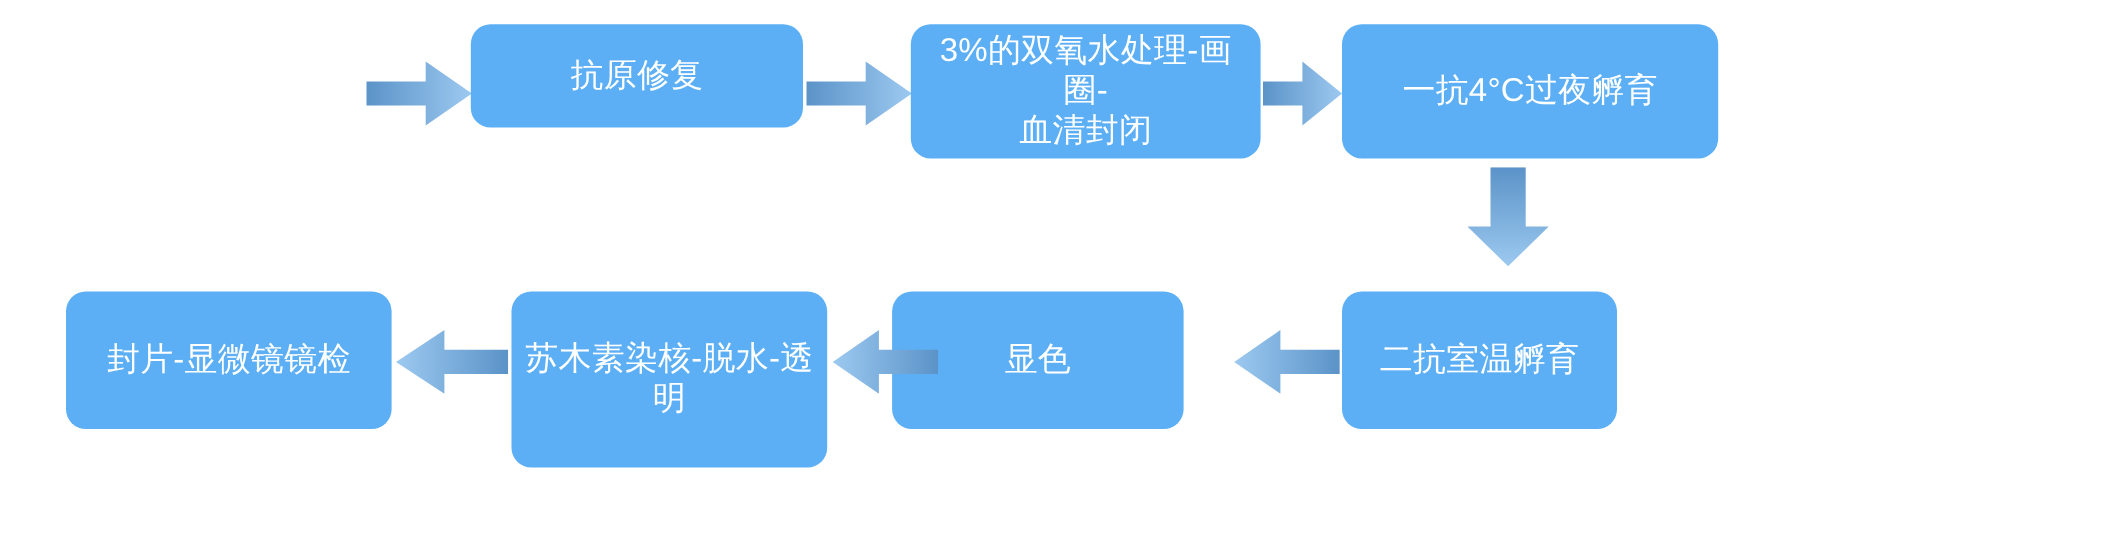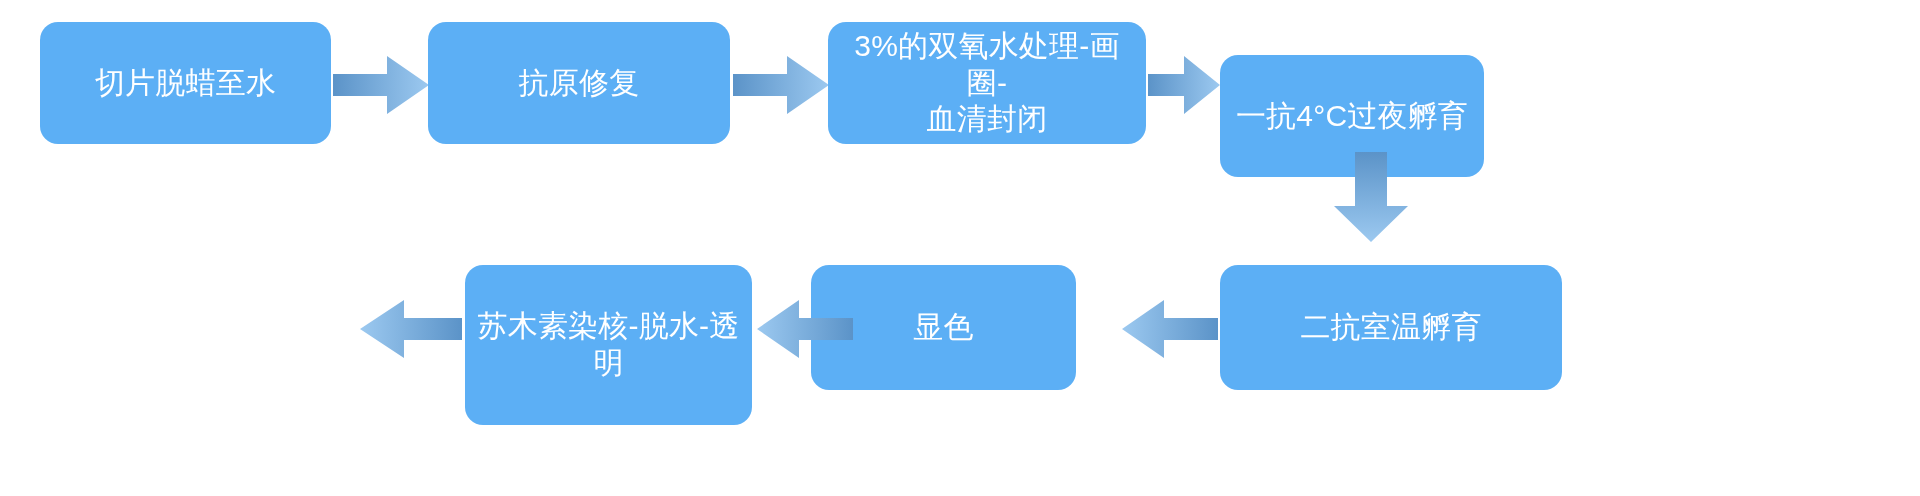--- a/index.html
+++ b/index.html
@@ -46,37 +46,34 @@
   .arrow {
     position: absolute;
   }
   .arrow svg { display: block; width: 100%; height: 100%; }
 </style>
 </head>
 <body>
 
 <div id="canvas">
 
-  <div class="node" style="left:40px; top:22px; width:291px; height:122px;">
-    <span class="node-label">切片脱蜡至水</span>
-  </div>
 
   <div class="arrow" style="left:333px; top:56px; width:96px; height:58px;">
     <svg viewBox="0 0 96 58" preserveAspectRatio="none" aria-hidden="true">
       <defs>
         <linearGradient id="gR1" x1="0" y1="0" x2="1" y2="0">
           <stop offset="0%" stop-color="#5B93C8"></stop>
           <stop offset="100%" stop-color="#9CC9F0"></stop>
         </linearGradient>
       </defs>
       <path d="M0,18 L54,18 L54,0 L96,29 L54,58 L54,40 L0,40 Z" fill="url(#gR1)"></path>
     </svg>
   </div>
 
-  <div class="node" style="left:428px; top:22px; width:302px; height:122px;">
+  <div class="node" style="left:428px; top:22px; width:302px; height:94px;">
     <span class="node-label">抗原修复</span>
   </div>
 
   <div class="arrow" style="left:733px; top:56px; width:96px; height:58px;">
     <svg viewBox="0 0 96 58" preserveAspectRatio="none" aria-hidden="true">
       <defs>
         <linearGradient id="gR2" x1="0" y1="0" x2="1" y2="0">
           <stop offset="0%" stop-color="#5B93C8"></stop>
           <stop offset="100%" stop-color="#9CC9F0"></stop>
         </linearGradient>
@@ -95,37 +92,37 @@
       <defs>
         <linearGradient id="gR3" x1="0" y1="0" x2="1" y2="0">
           <stop offset="0%" stop-color="#5B93C8"></stop>
           <stop offset="100%" stop-color="#9CC9F0"></stop>
         </linearGradient>
       </defs>
       <path d="M0,18 L36,18 L36,0 L72,29 L36,58 L36,40 L0,40 Z" fill="url(#gR3)"></path>
     </svg>
   </div>
 
-  <div class="node" style="left:1220px; top:22px; width:264px; height:122px;margin-top:33px;">
+  <div class="node" style="left:1220px; top:22px; width:342px; height:122px;">
     <span class="node-label">一抗4°C过夜孵育</span>
   </div>
 
   <div class="arrow" style="left:1334px; top:152px; width:74px; height:90px;">
     <svg viewBox="0 0 74 90" preserveAspectRatio="none" aria-hidden="true">
       <defs>
         <linearGradient id="gD1" x1="0" y1="0" x2="0" y2="1">
           <stop offset="0%" stop-color="#5B93C8"></stop>
           <stop offset="100%" stop-color="#9CC9F0"></stop>
         </linearGradient>
       </defs>
       <path d="M21,0 L53,0 L53,54 L74,54 L37,90 L0,54 L21,54 Z" fill="url(#gD1)"></path>
     </svg>
   </div>
 
-  <div class="node" style="left:1220px; top:265px; width:342px; height:125px;">
+  <div class="node" style="left:1220px; top:265px; width:250px; height:125px;">
     <span class="node-label">二抗室温孵育</span>
   </div>
 
   <div class="arrow" style="left:1122px; top:300px; width:96px; height:58px;">
     <svg viewBox="0 0 96 58" preserveAspectRatio="none" aria-hidden="true">
       <defs>
         <linearGradient id="gL1" x1="1" y1="0" x2="0" y2="0">
           <stop offset="0%" stop-color="#5B93C8"></stop>
           <stop offset="100%" stop-color="#9CC9F0"></stop>
         </linearGradient>
@@ -160,14 +157,17 @@
       <defs>
         <linearGradient id="gL3" x1="1" y1="0" x2="0" y2="0">
           <stop offset="0%" stop-color="#5B93C8"></stop>
           <stop offset="100%" stop-color="#9CC9F0"></stop>
         </linearGradient>
       </defs>
       <path d="M102,18 L44,18 L44,0 L0,29 L44,58 L44,40 L102,40 Z" fill="url(#gL3)"></path>
     </svg>
   </div>
 
+  <div class="node" style="left:60px; top:265px; width:296px; height:125px;">
+    <span class="node-label">封片-显微镜镜检</span>
+  </div>
 
 </div>
 
 </body></html>

